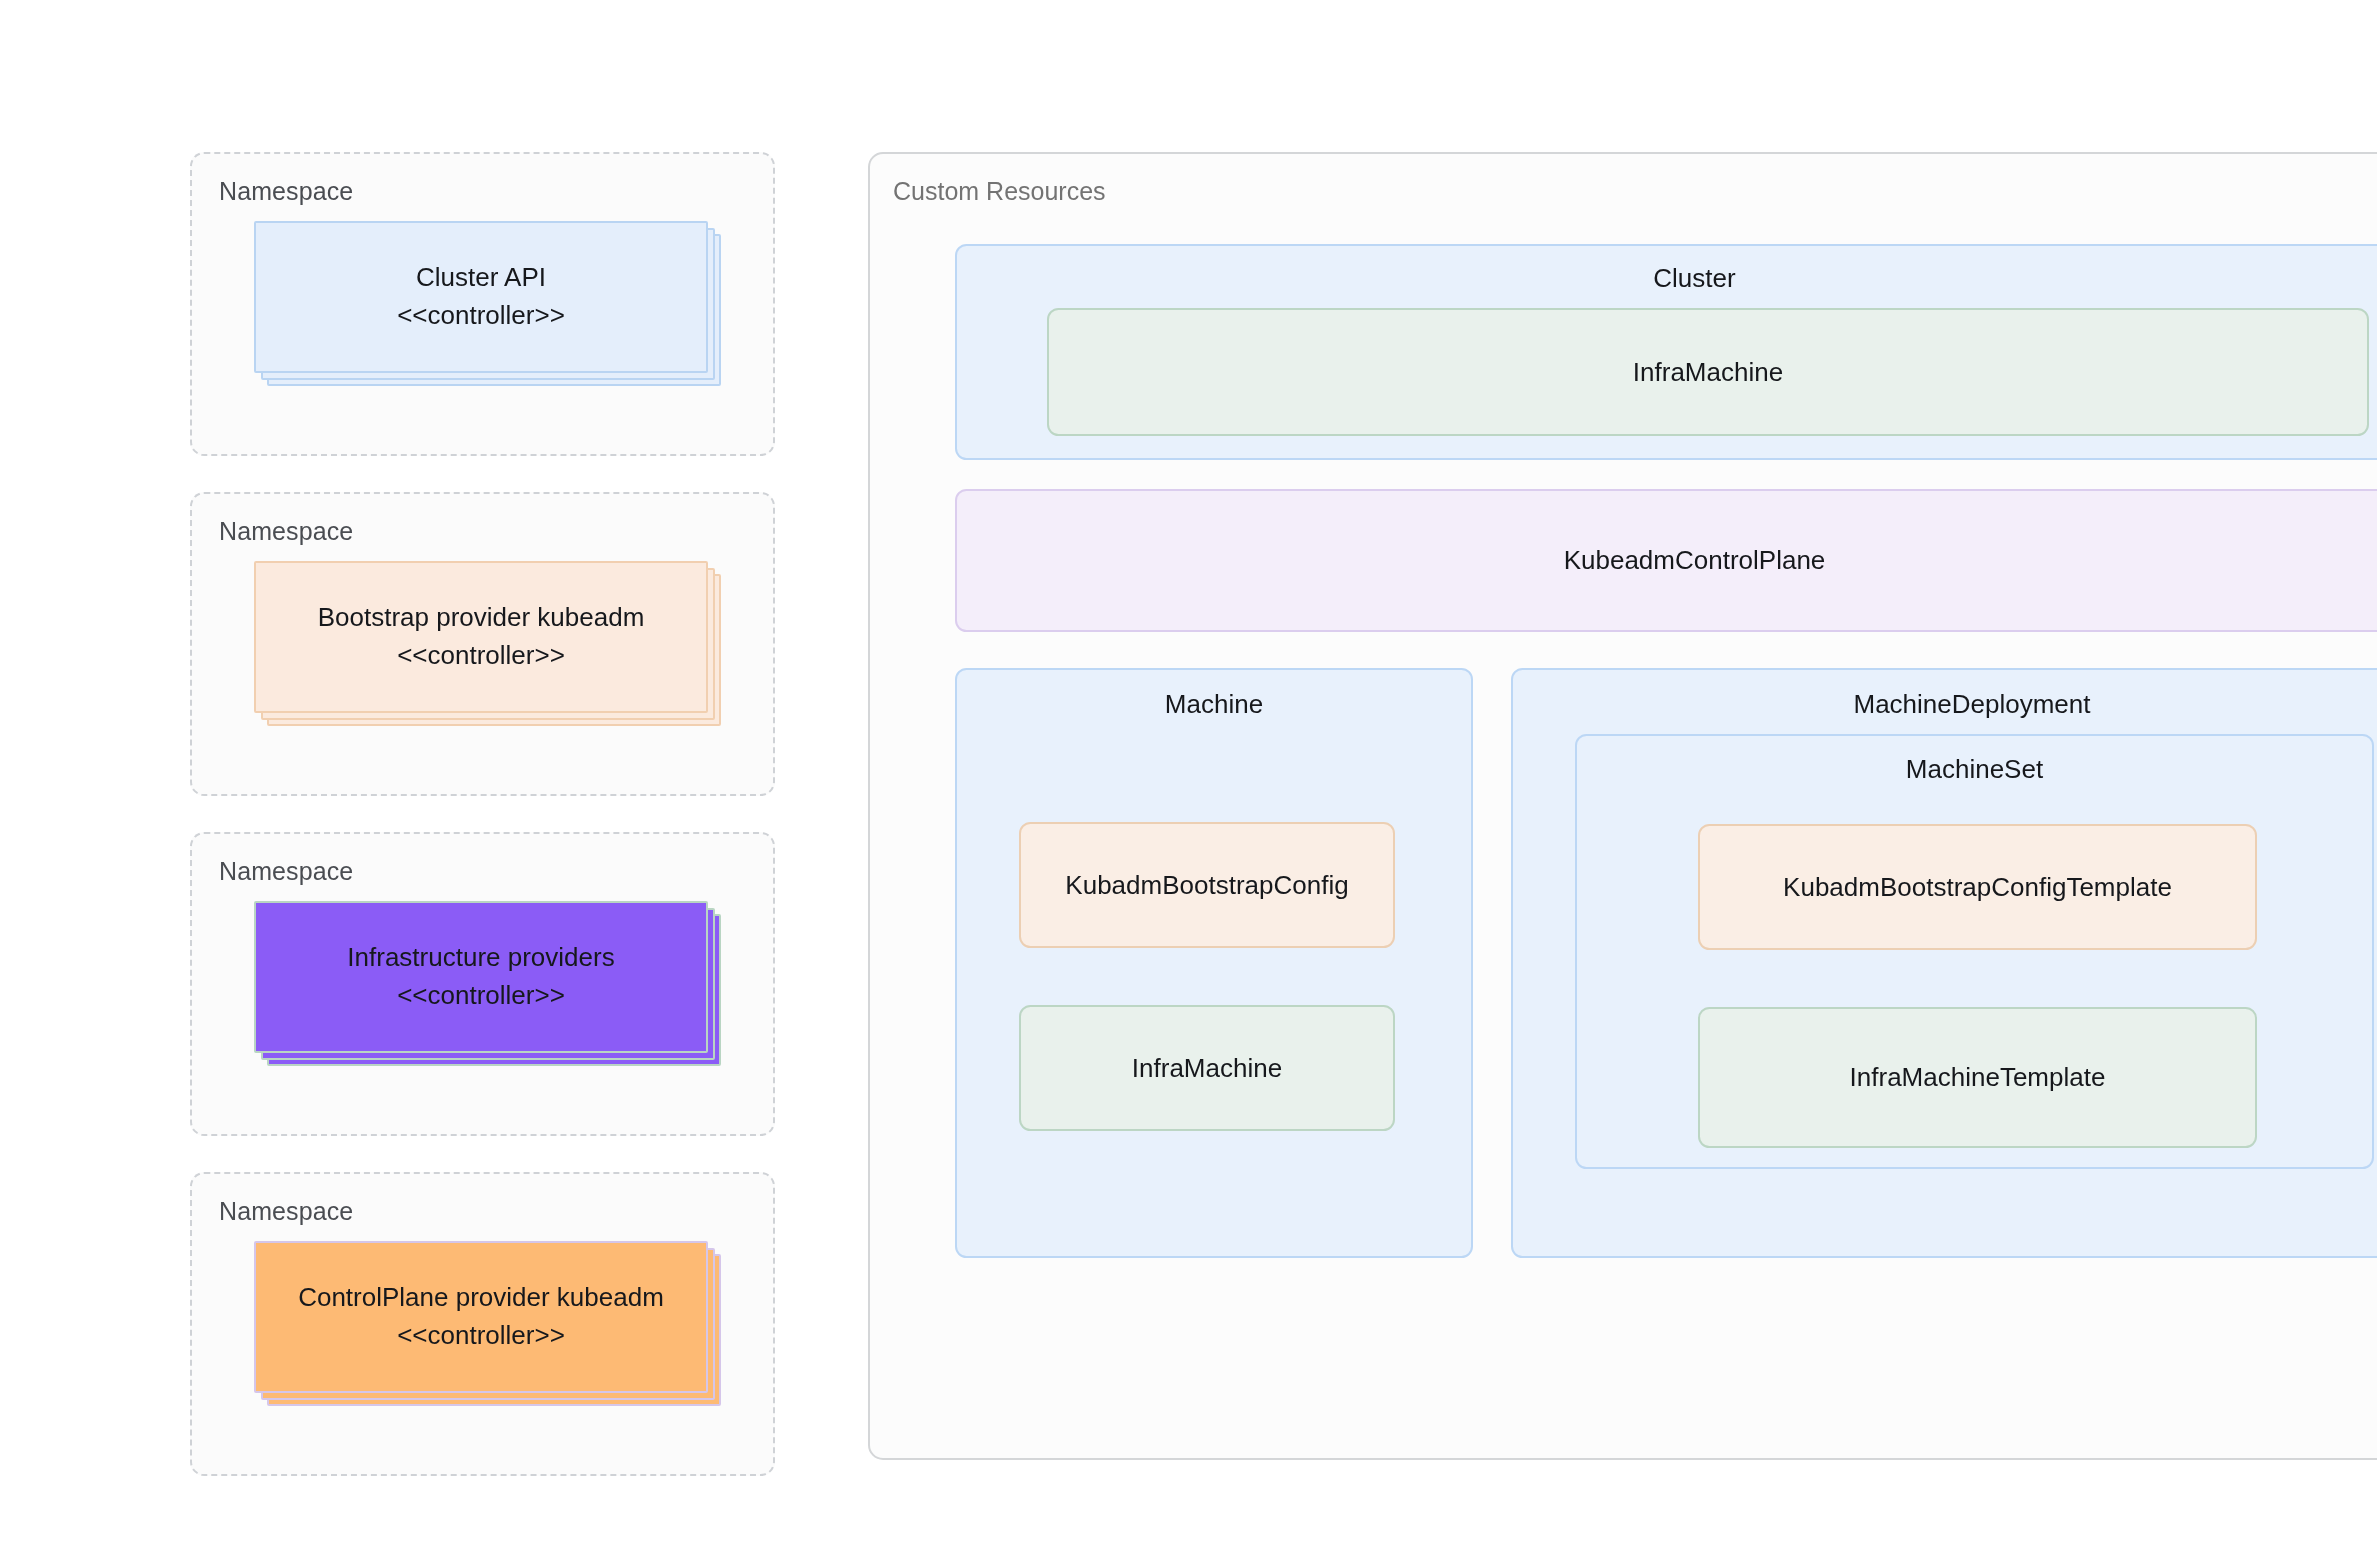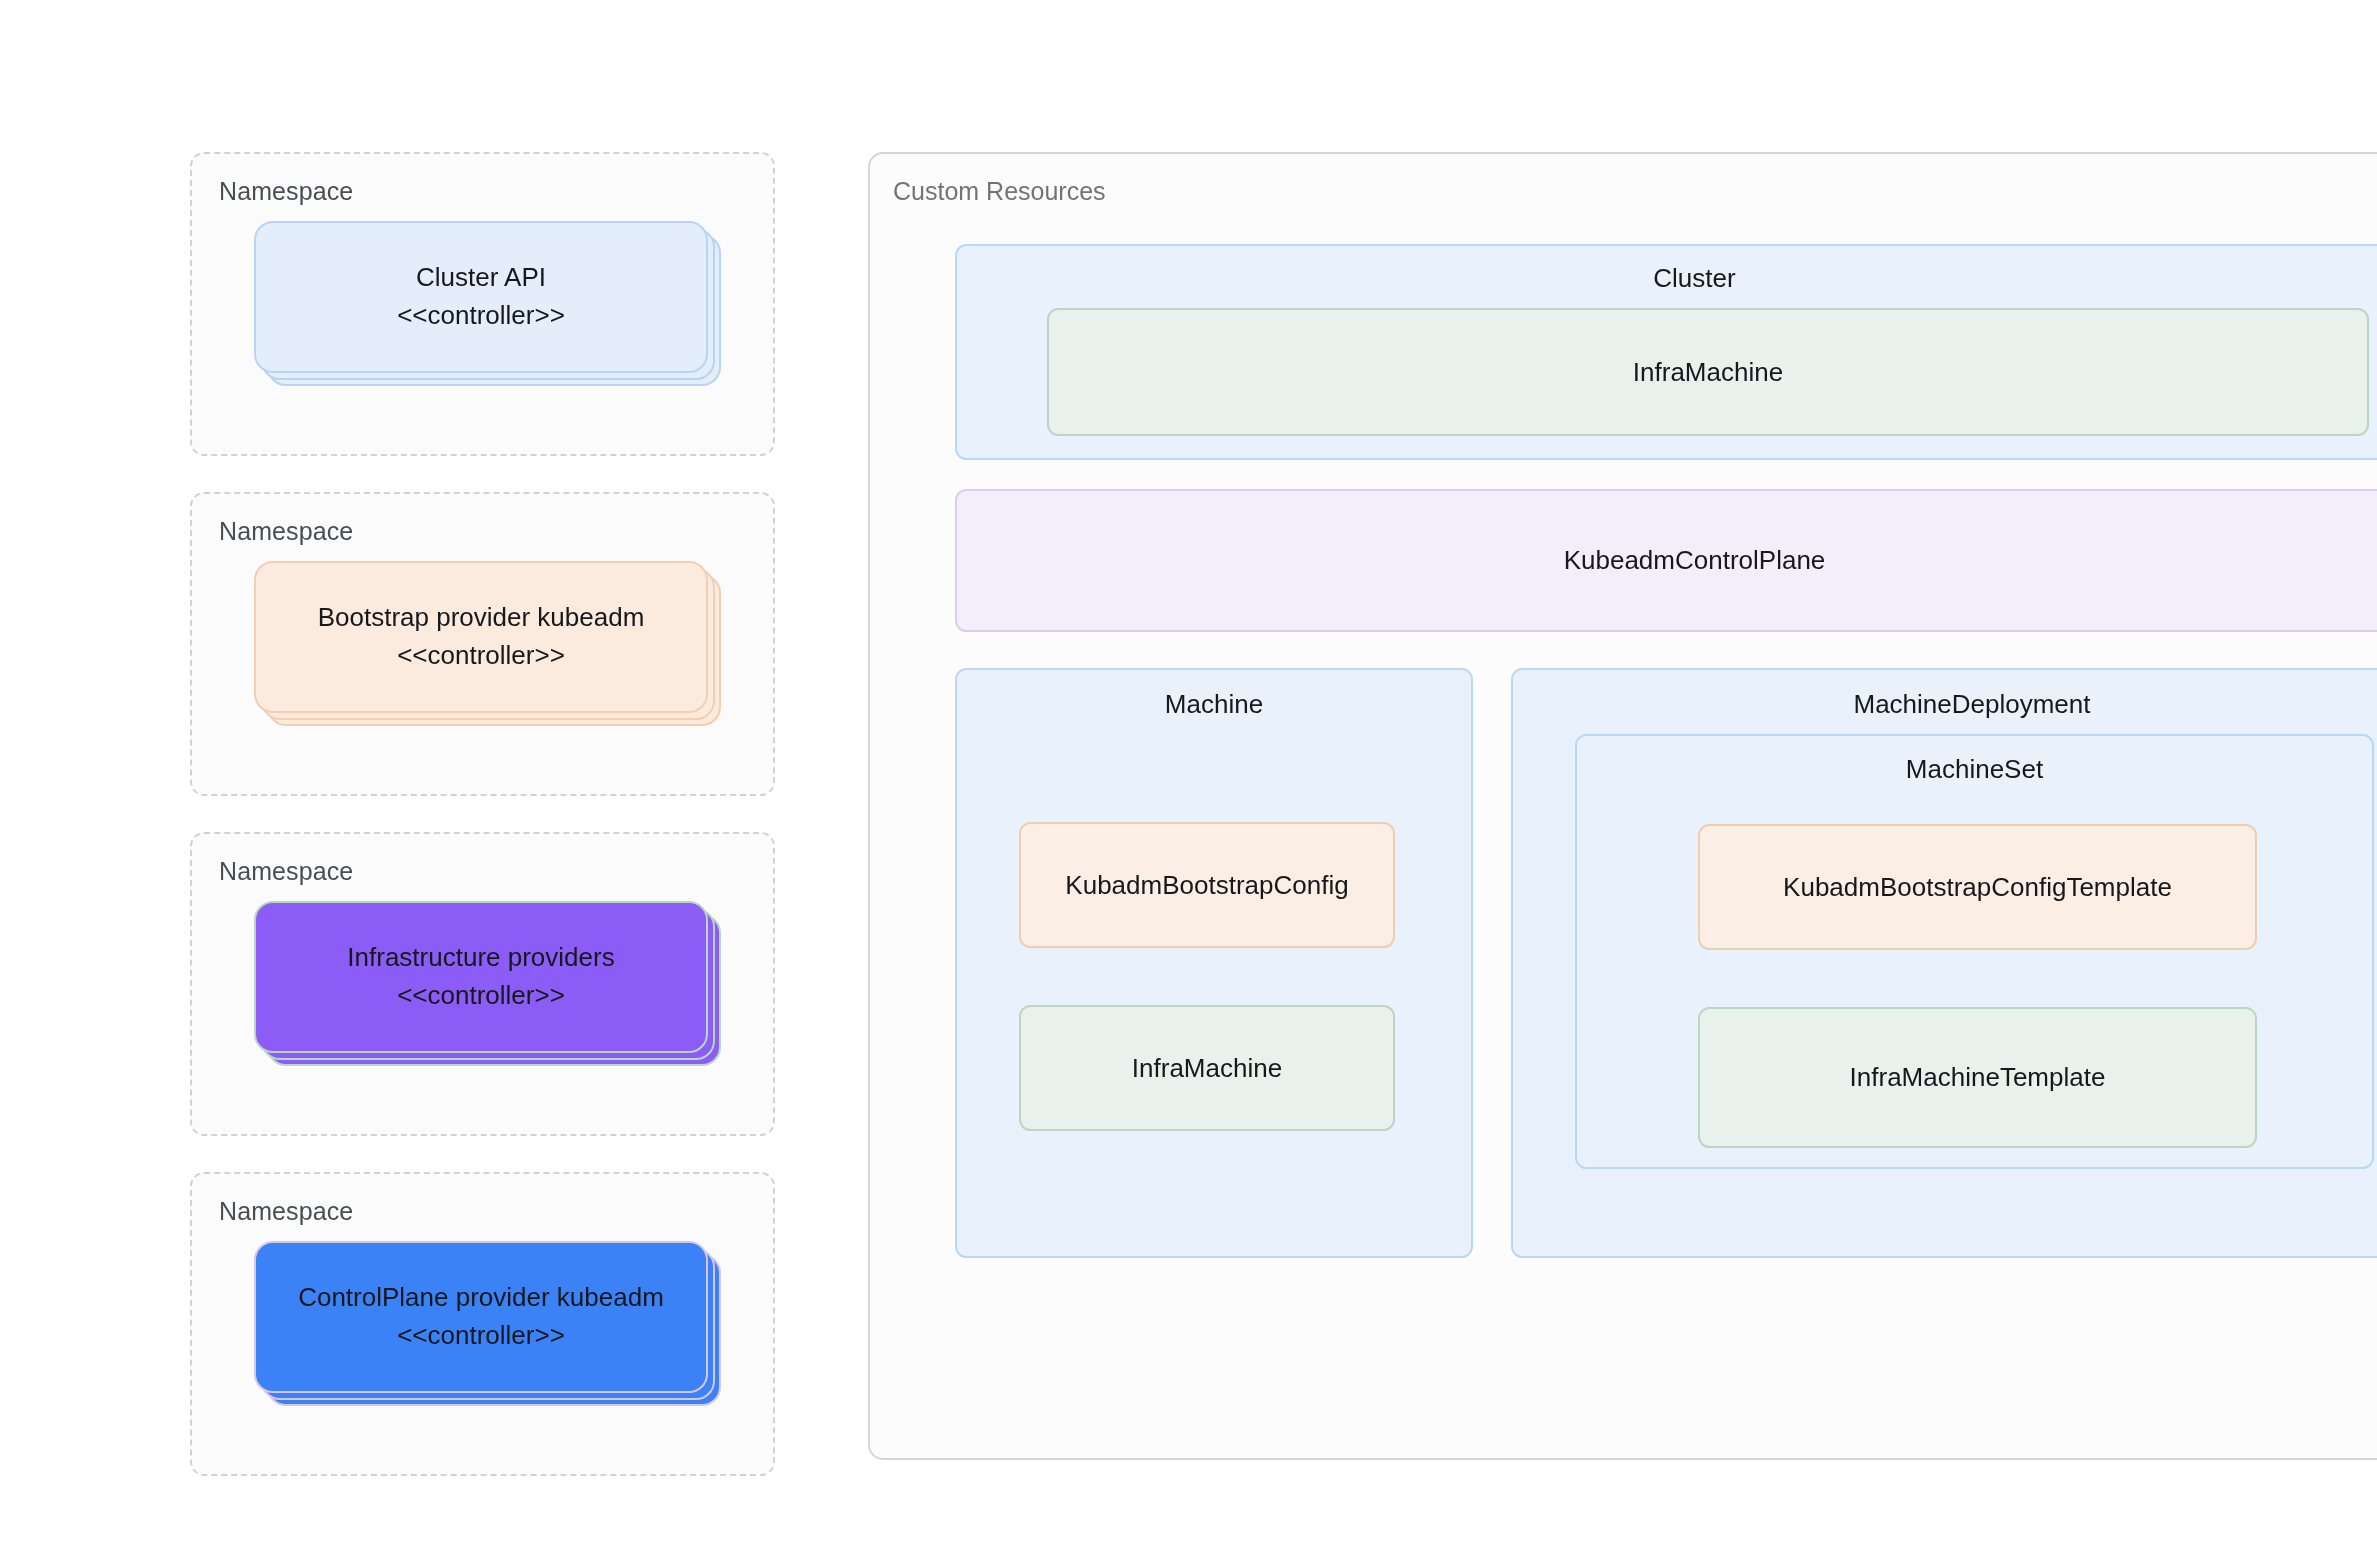--- a/index.html
+++ b/index.html
@@ -39,21 +39,21 @@
     white-space: nowrap;
   }
 
   
   .stack {
     position: absolute;
   }
   .stack .sheet {
     position: absolute;
     box-sizing: border-box;
-    border-radius: 19px;
+    border-radius: 2px;
     border-width: 2.9px;
     border-style: solid;
   }
   .stack .sheet.s3 { left: 13.3px; top: 13.3px; }
   .stack .sheet.s2 { left: 6.7px; top: 6.7px; }
   .stack .sheet.s1 { left: 0;    top: 0;   }
 
   .stack .sheet-text {
     position: absolute;
     left: 0; top: 0;
@@ -67,21 +67,21 @@
     color: #16181c;
     line-height: 1.46;
     padding: 0 11.4px;
     box-sizing: border-box;
   }
 
   
   .v-blue   { background: #e4eefb; border-color: #b9d4f2; }
   .v-orange { background: #fbeade; border-color: #f1cfb0; }
   .v-green  { background: #8b5cf6; border-color: #b9d5c3; }
-  .v-purple { background: #3b82f6; border-color: #d5c6ea; }
+  .v-purple { background: #fdba74; border-color: #d5c6ea; }
 
   
   #cr-panel {
     position: absolute;
     box-sizing: border-box;
     border: 2.9px solid #d4d6d8;
     border-radius: 15px;
     background: #fcfcfc;
   }
   #cr-panel-label {

